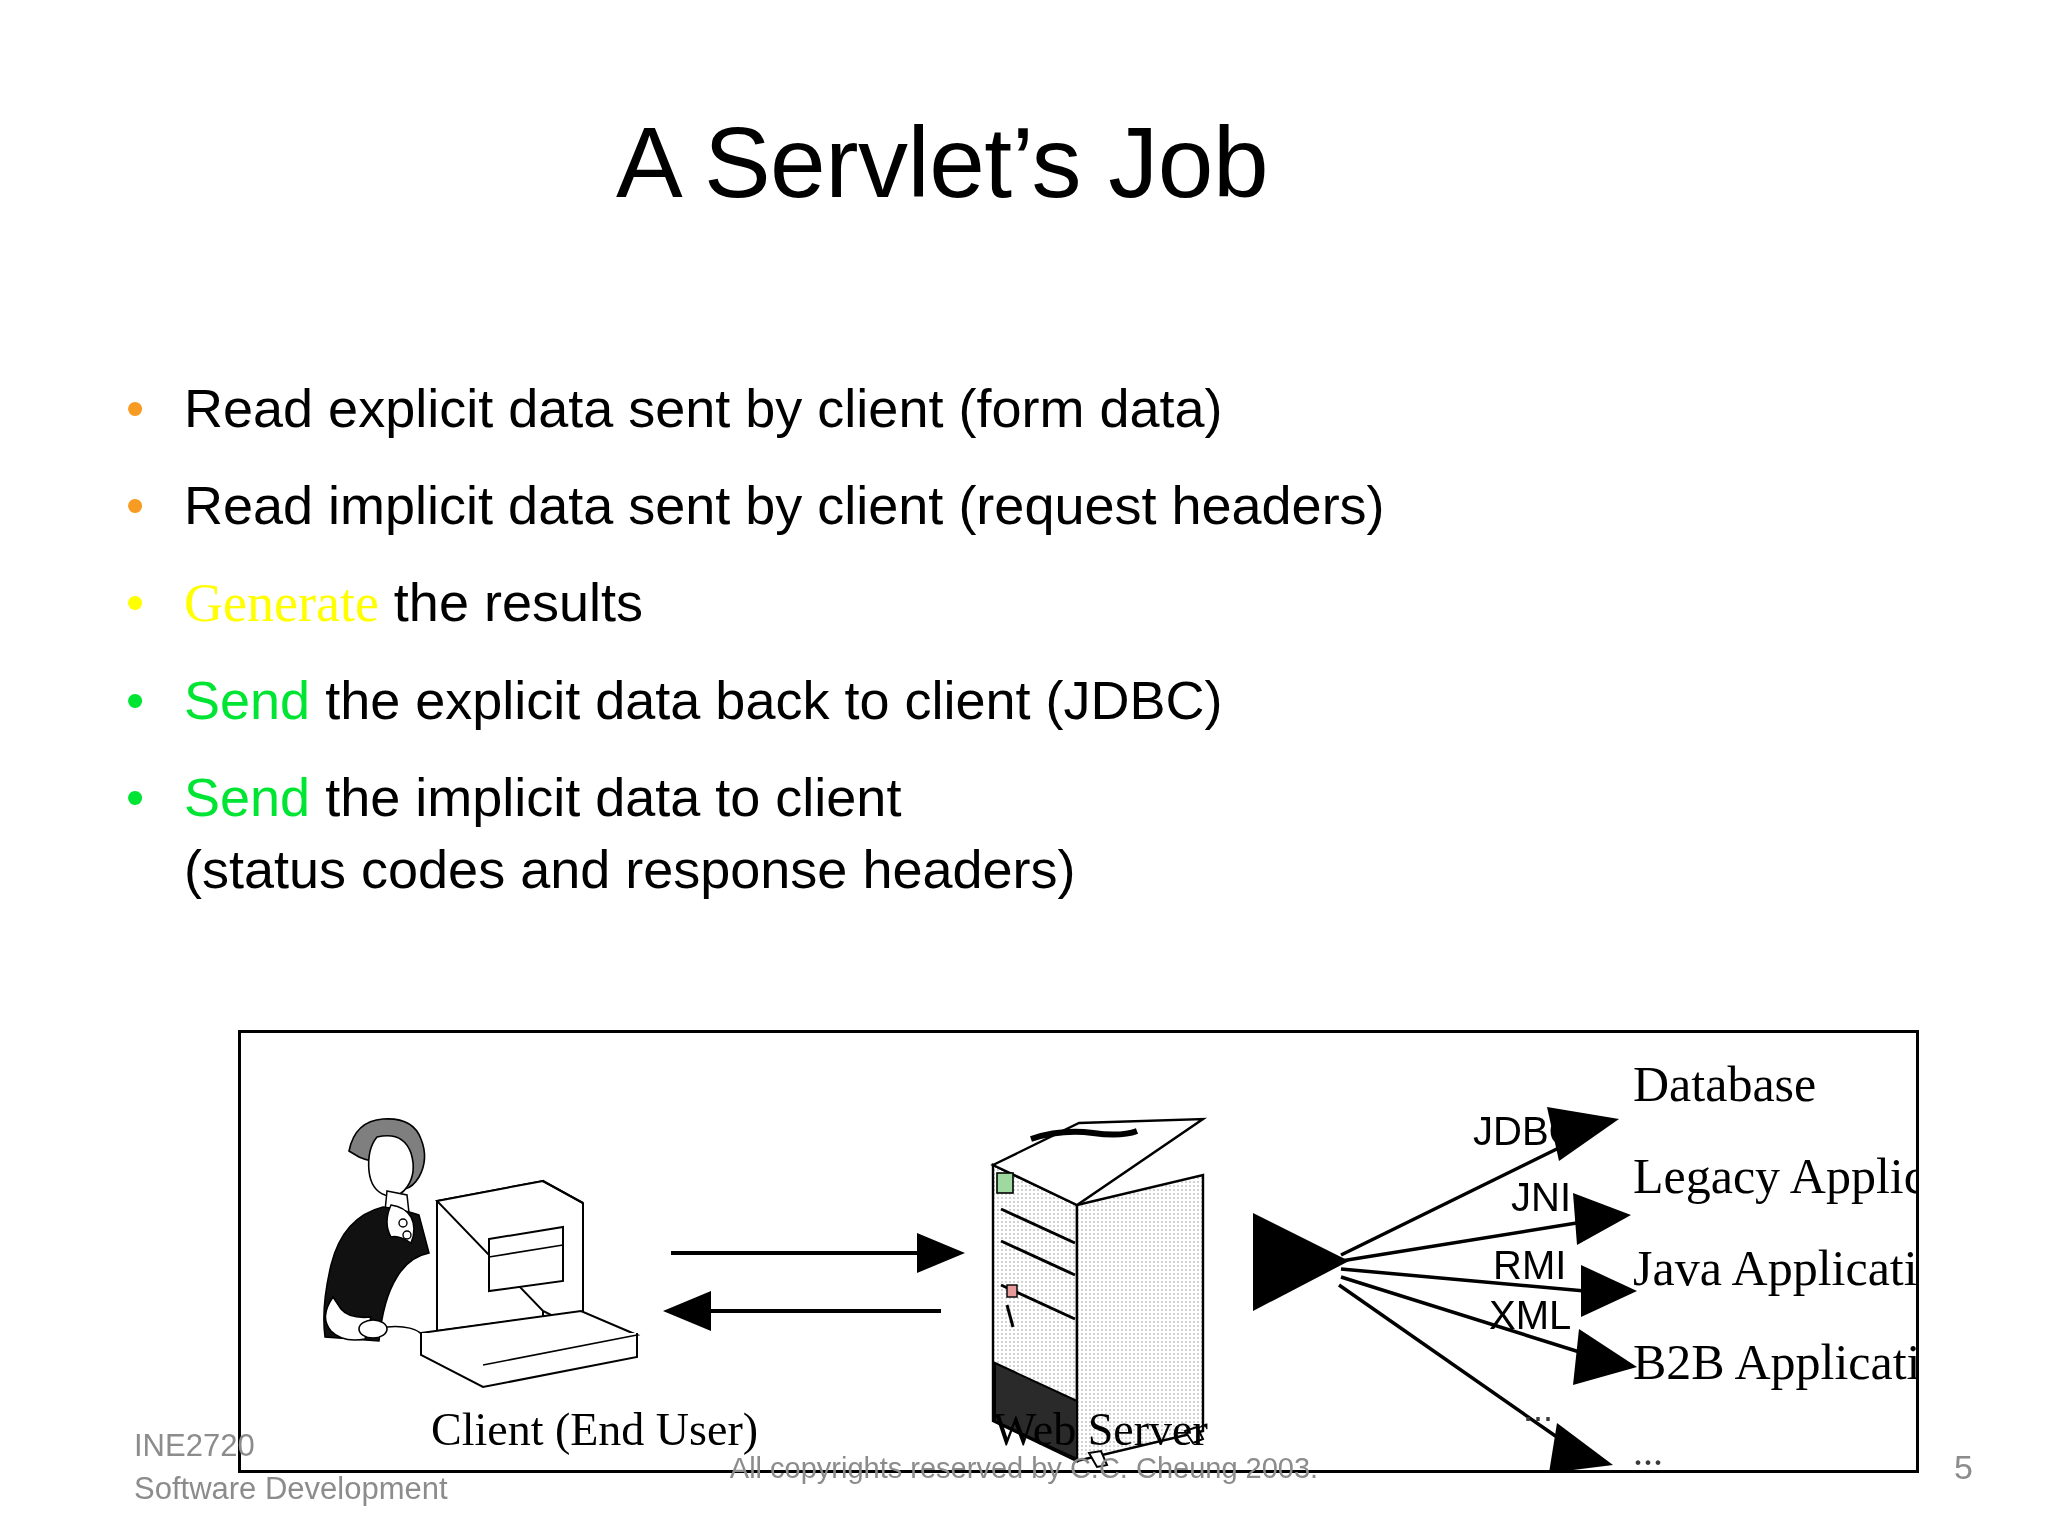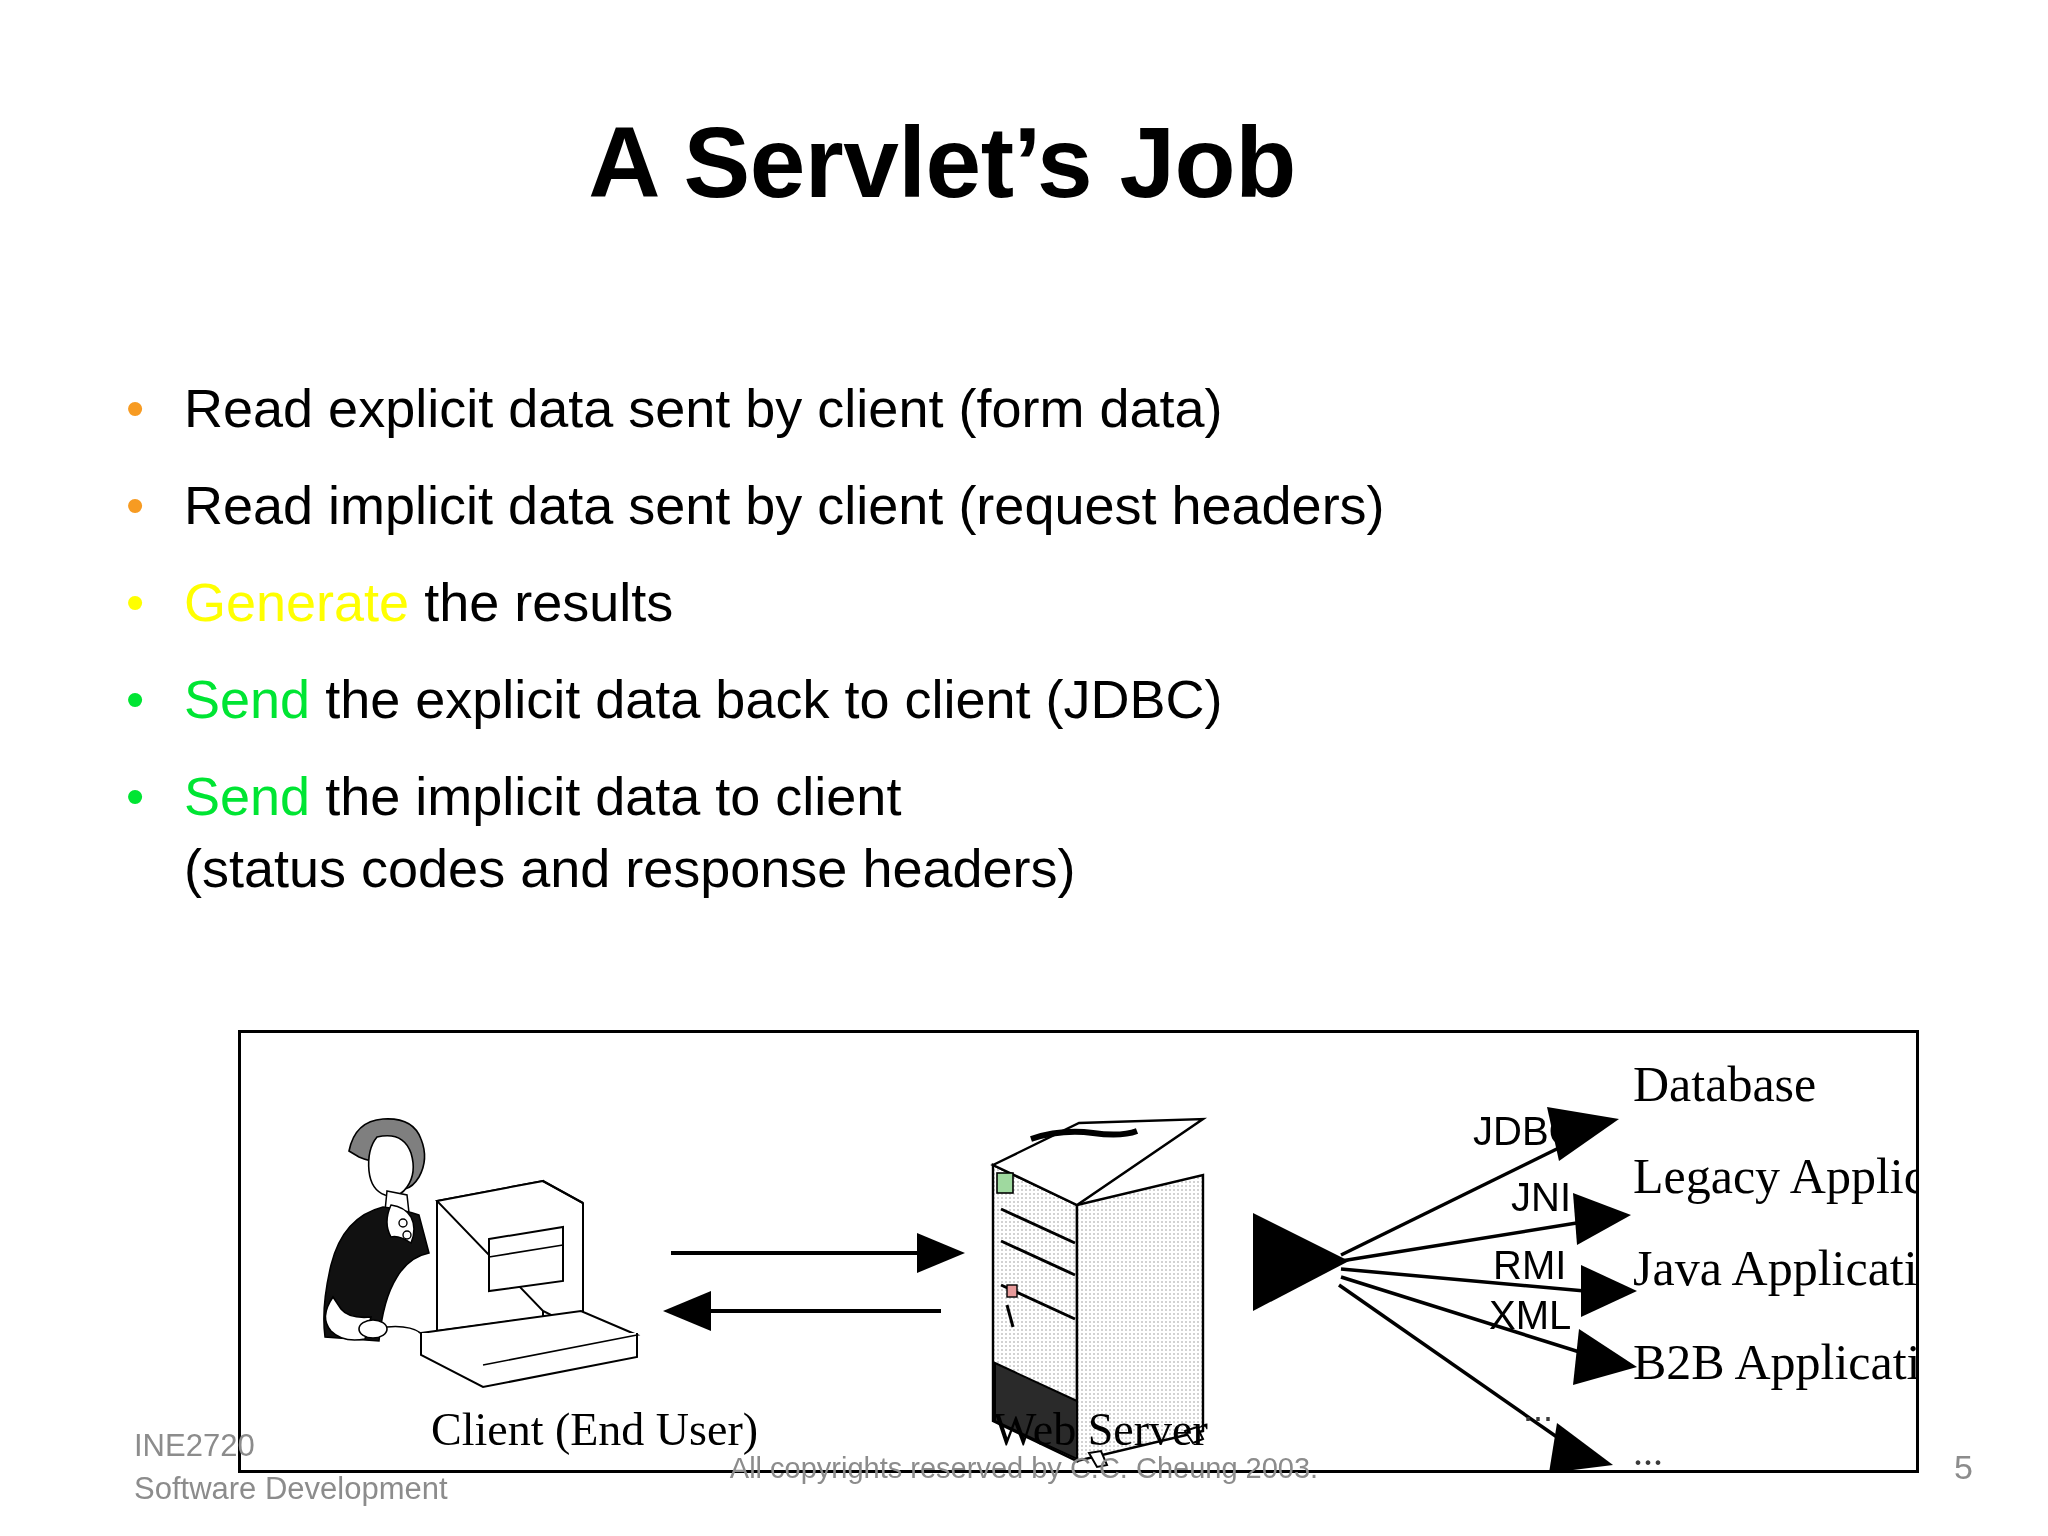--- a/index.html
+++ b/index.html
@@ -23,21 +23,21 @@
 
   
   .slide-title {
     position: absolute;
     top: 108px;
     left: 0;
     width: 1884px;
     text-align: center;
     font-size: 100px;
     line-height: 1.08;
-    font-weight: 700;
+    font-weight: 400;
     color: #000000;
     letter-spacing: -0.5px;
     white-space: nowrap;
   }
 
   
   .bullets {
     position: absolute;
     top: 372px;
     left: 118px;
@@ -60,21 +60,21 @@
   }
   .bullet-text {
     flex: 1 1 auto;
     font-size: 54px;
     line-height: 72px;
     color: #000000;
     white-space: pre-line;
   }
   .kw { font-weight: 400; }
   .kw-read     { color: #000000; }
-  .kw-generate { color: #FFFF00; }
+  .kw-generate { color: #FFFF00; font-family: Liberation Serif, serif; }
   .kw-send     { color: #00E533; }
 
   .dot-read     { color: #F79B22; }
   .dot-generate { color: #FFFF00; }
   .dot-send     { color: #00E533; }
 
   
   .figure {
     position: absolute;
     left: 238px;

